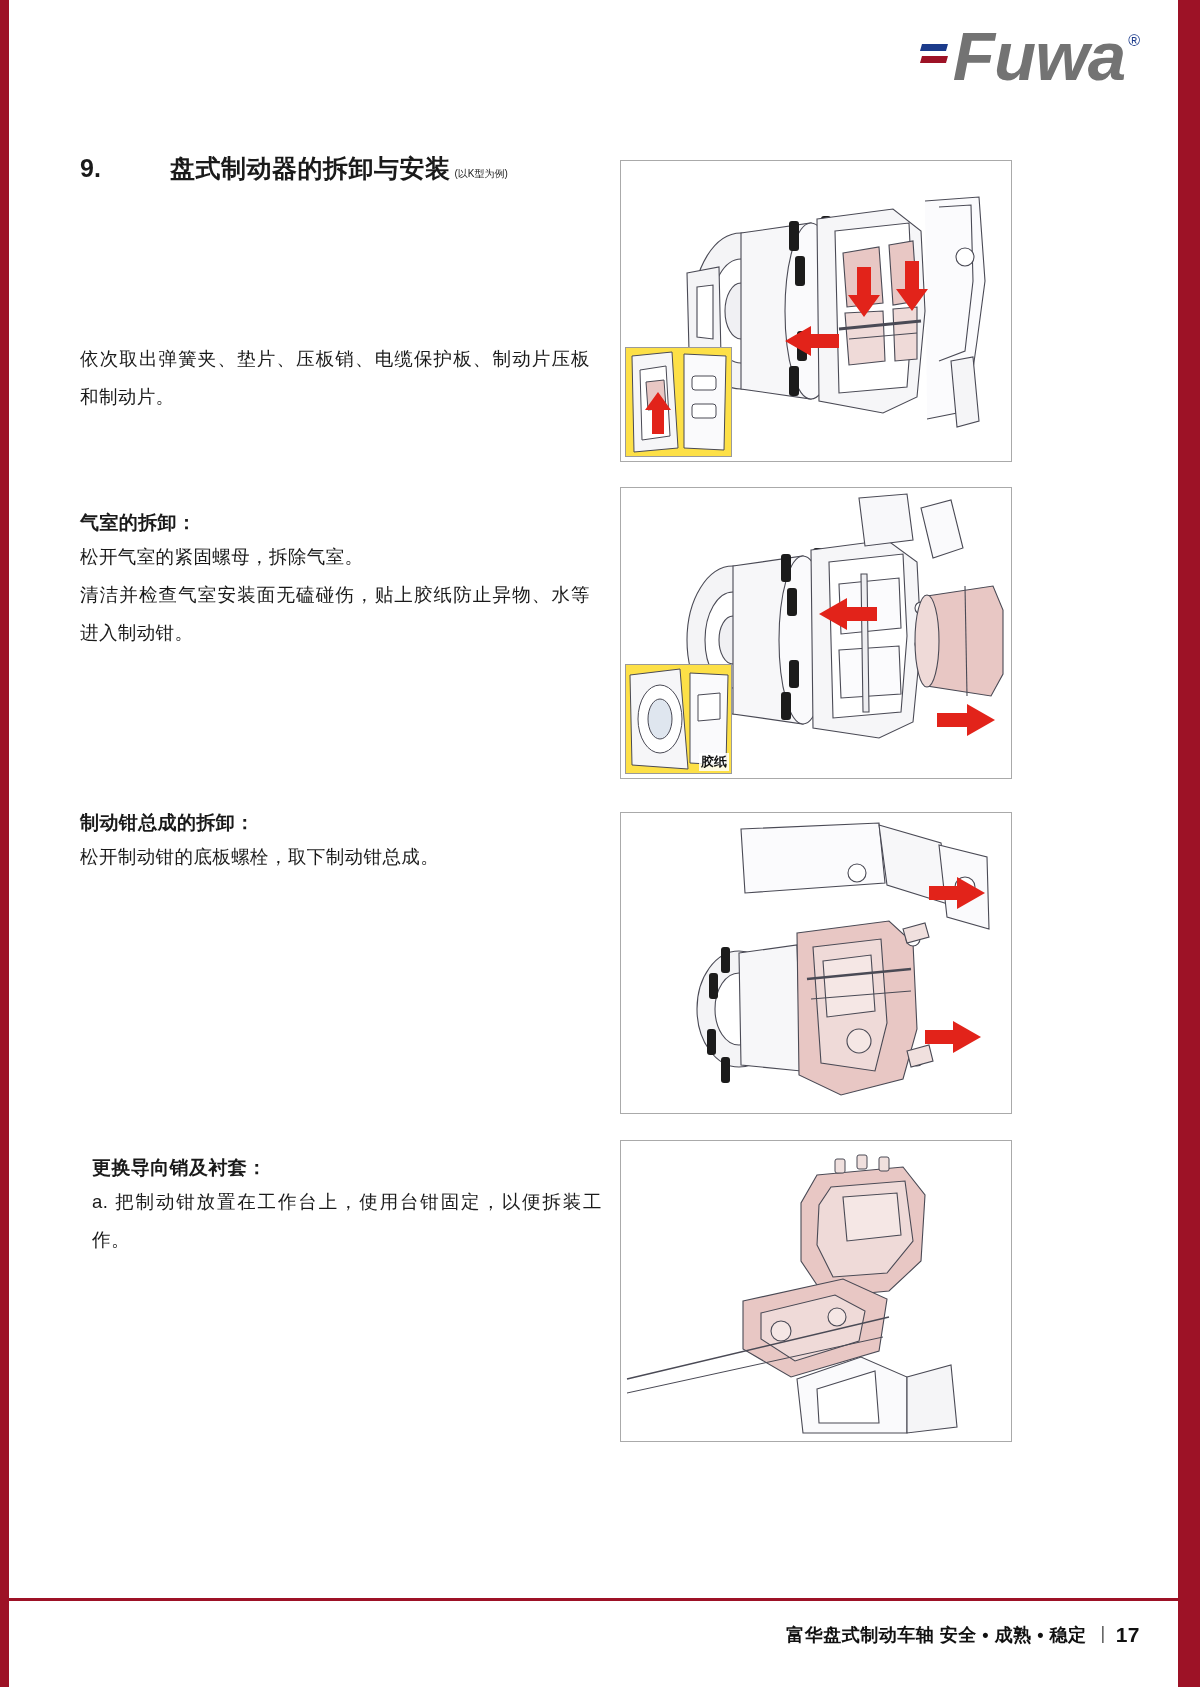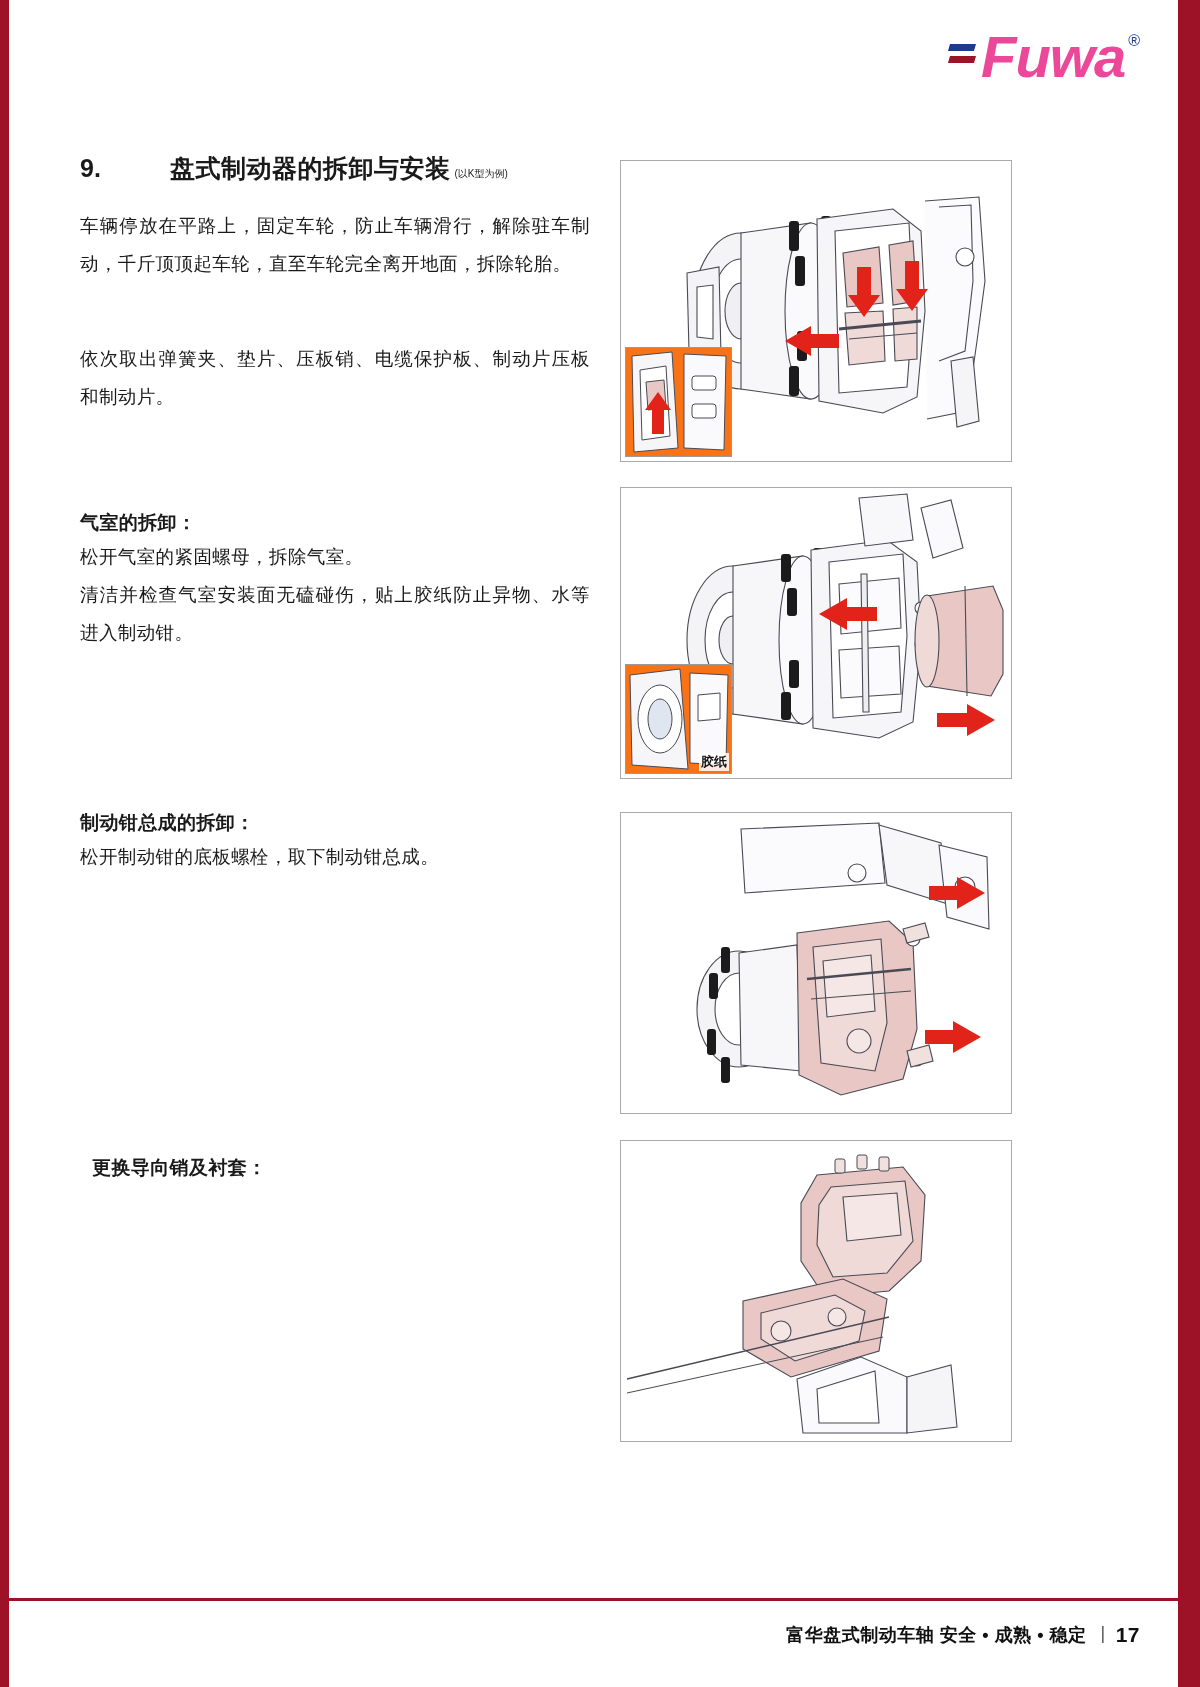--- a/index.html
+++ b/index.html
@@ -60,23 +60,23 @@
     width: 26px;
     height: 7px;
     background: #9d1226;
     transform: skewX(-16deg);
   }
   .logo-bars i.blue { background: #1b3b8b; }
   .logo-text {
     font-family: "Liberation Sans", sans-serif;
     font-weight: bold;
     font-style: italic;
-    font-size: 58px;
+    font-size: 69px;
     line-height: 58px;
-    color: #ec4899;
+    color: #737373;
     letter-spacing: -1px;
   }
   .logo-reg {
     font-size: 16px;
     color: #1b3b8b;
     margin-left: 3px;
     margin-top: 4px;
   }
 
   
@@ -146,21 +146,21 @@
   .fig-1 { left: 620px; top: 160px;  width: 390px; height: 300px; }
   .fig-2 { left: 620px; top: 487px;  width: 390px; height: 290px; }
   .fig-3 { left: 620px; top: 812px;  width: 390px; height: 300px; }
   .fig-4 { left: 620px; top: 1140px; width: 390px; height: 300px; }
 
   .fig svg { display: block; width: 100%; height: 100%; }
 
   .inset {
     position: absolute;
     border: 1px solid #9a9a9a;
-    background: #f97316;
+    background: #fde047;
     overflow: hidden;
   }
   .inset-1 { left: 4px; bottom: 4px; width: 105px; height: 108px; }
   .inset-2 { left: 4px; bottom: 4px; width: 105px; height: 108px; }
   .inset-label {
     position: absolute;
     right: 2px;
     bottom: 2px;
     font-size: 13px;
     font-weight: bold;
@@ -216,40 +216,40 @@
   </div>
 
   <div class="content">
 
     <div class="text-col">
       <div class="section-title">
         <span class="section-num">9.</span>
         <span class="section-head">盘式制动器的拆卸与安装</span>
         <span class="section-sub">(以K型为例)</span>
       </div>
-      <p class="para">车辆停放在平路上，固定车轮，防止车辆滑行，解除驻车制动，千斤顶顶起车轮，直至车轮完全离开地面，拆除轮胎。</p>
     </div>
 
     <div class="blk-pads block">
       <p class="para">依次取出弹簧夹、垫片、压板销、电缆保护板、制动片压板和制动片。</p>
     </div>
 
     <div class="blk-chamber block">
       <div class="sub-head">气室的拆卸：</div>
       <p class="para">松开气室的紧固螺母，拆除气室。</p>
       <p class="para">清洁并检查气室安装面无磕碰伤，贴上胶纸防止异物、水等进入制动钳。</p>
     </div>
 
     <div class="blk-caliper block">
       <div class="sub-head">制动钳总成的拆卸：</div>
       <p class="para">松开制动钳的底板螺栓，取下制动钳总成。</p>
     </div>
 
     <div class="blk-pin block">
       <div class="sub-head">更换导向销及衬套：</div>
+      <p class="para">a. 把制动钳放置在工作台上，使用台钳固定，以便拆装工作。</p>
     </div>
 
     <div class="fig fig-1">
       <svg viewBox="0 0 390 300" xmlns="http://www.w3.org/2000/svg">
         <g fill="none" stroke="#4a4a55" stroke-width="1.1">
 
           <ellipse cx="120" cy="150" rx="48" ry="78" fill="#f4f4f6"></ellipse>
           <ellipse cx="120" cy="150" rx="30" ry="52" fill="#ffffff"></ellipse>
           <ellipse cx="120" cy="150" rx="16" ry="28" fill="#f0f0f3"></ellipse>
           <path d="M120 72 L190 62 L190 238 L120 228 Z" fill="#f7f7f9"></path>

